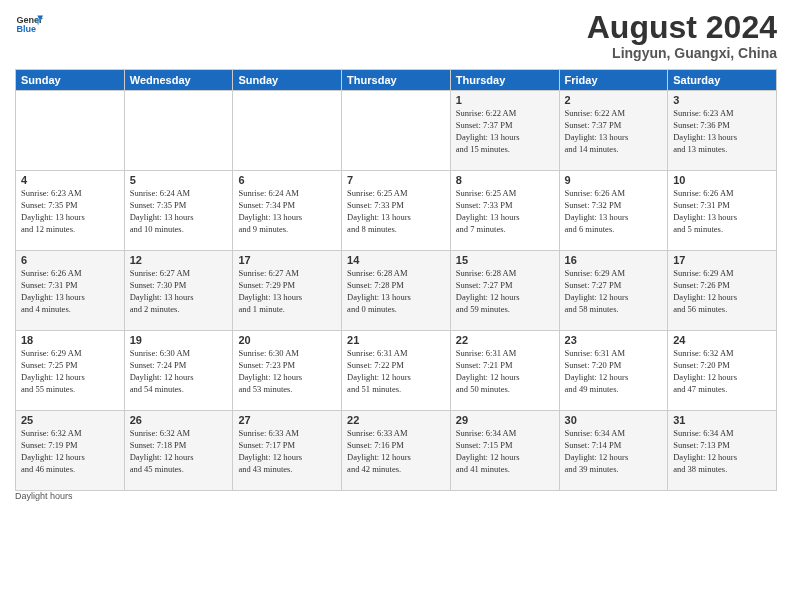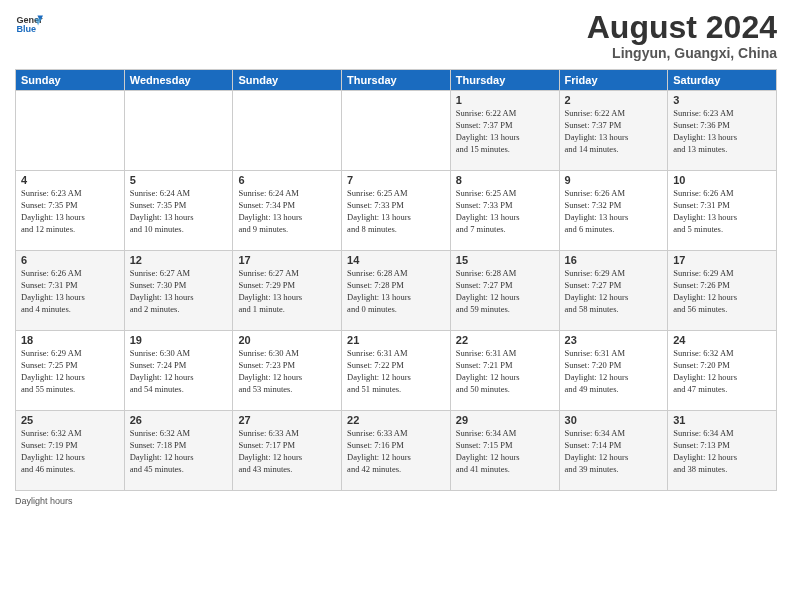--- a/index.html
+++ b/index.html
@@ -83,21 +83,20 @@
     .day-info {
       font-size: 8.5px;
       line-height: 1.4;
       color: #333;
       font-family: Liberation Serif, serif;
     }
     .empty {
       background: #fff !important;
     }
     .footer-note {
-      margin-top: 5px;
       font-size: 9px;
       color: #555;
       text-align: left;
     }
   </style>
 </head>
 <body>
 
 <div class="page">
   <div class="header">

